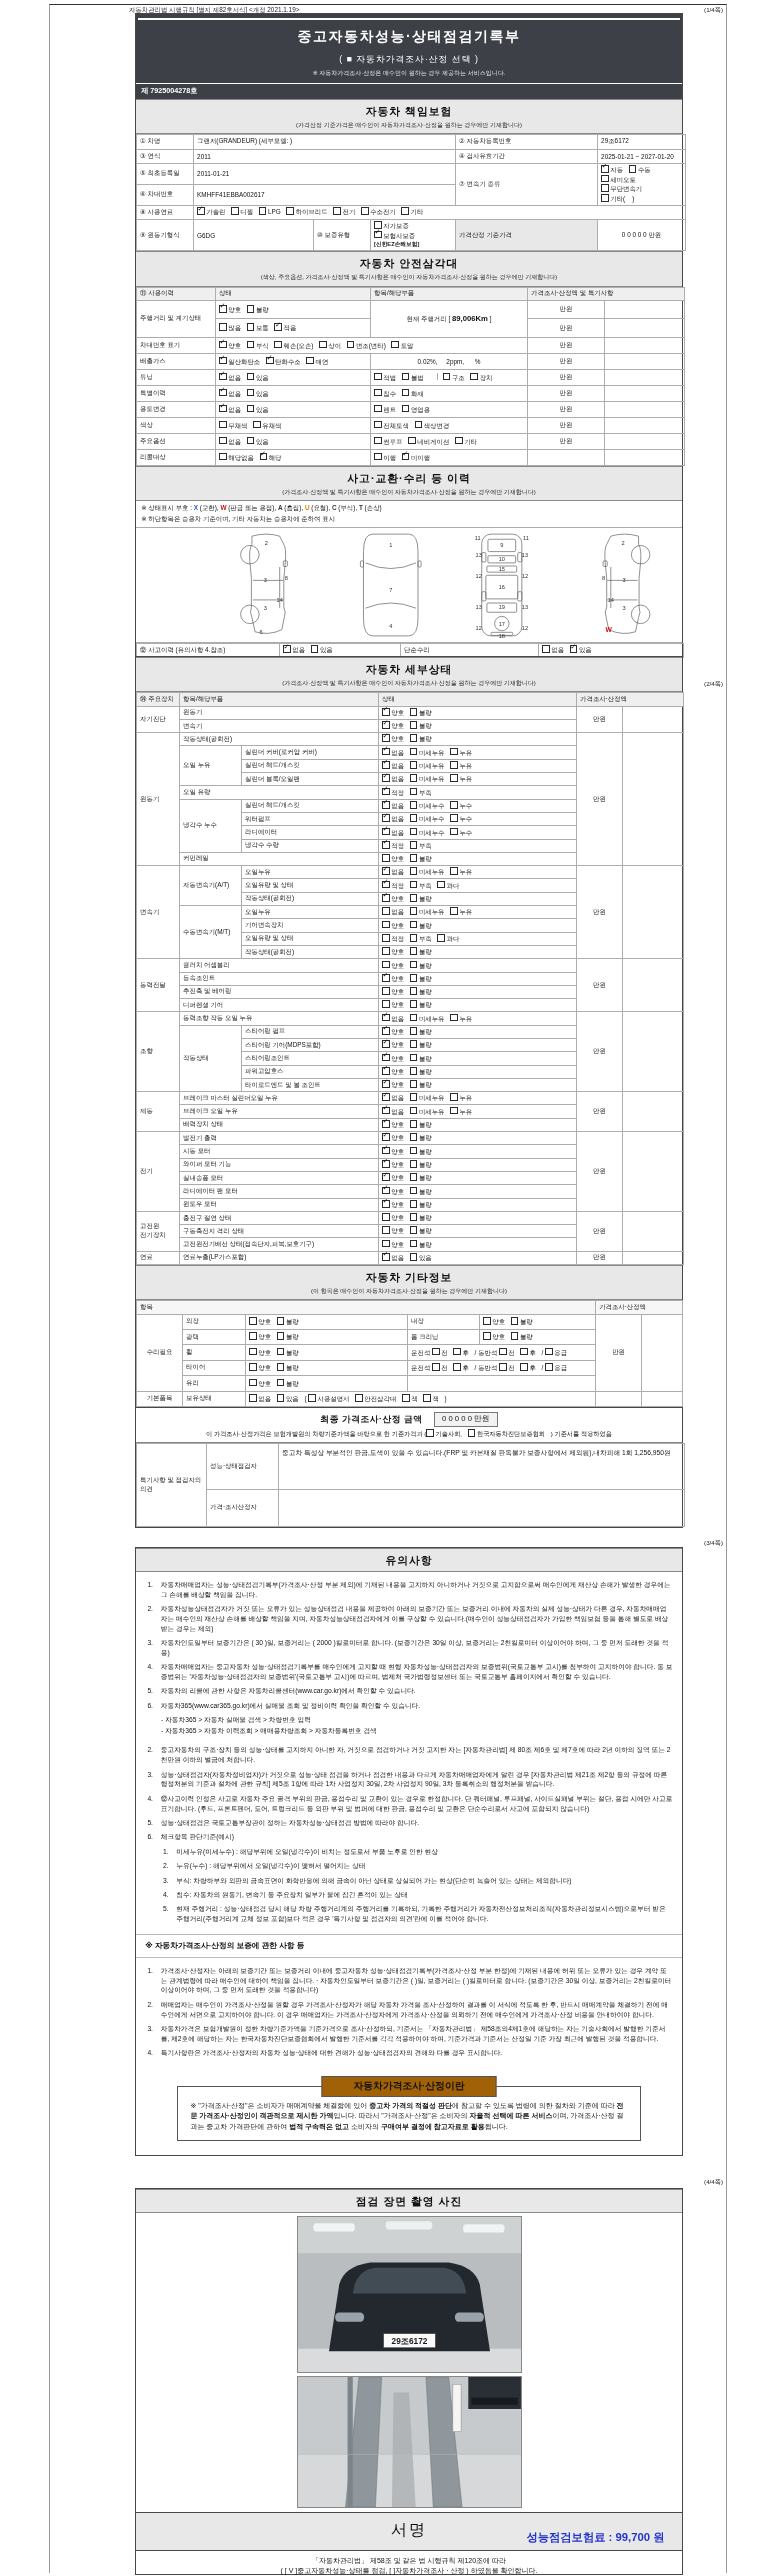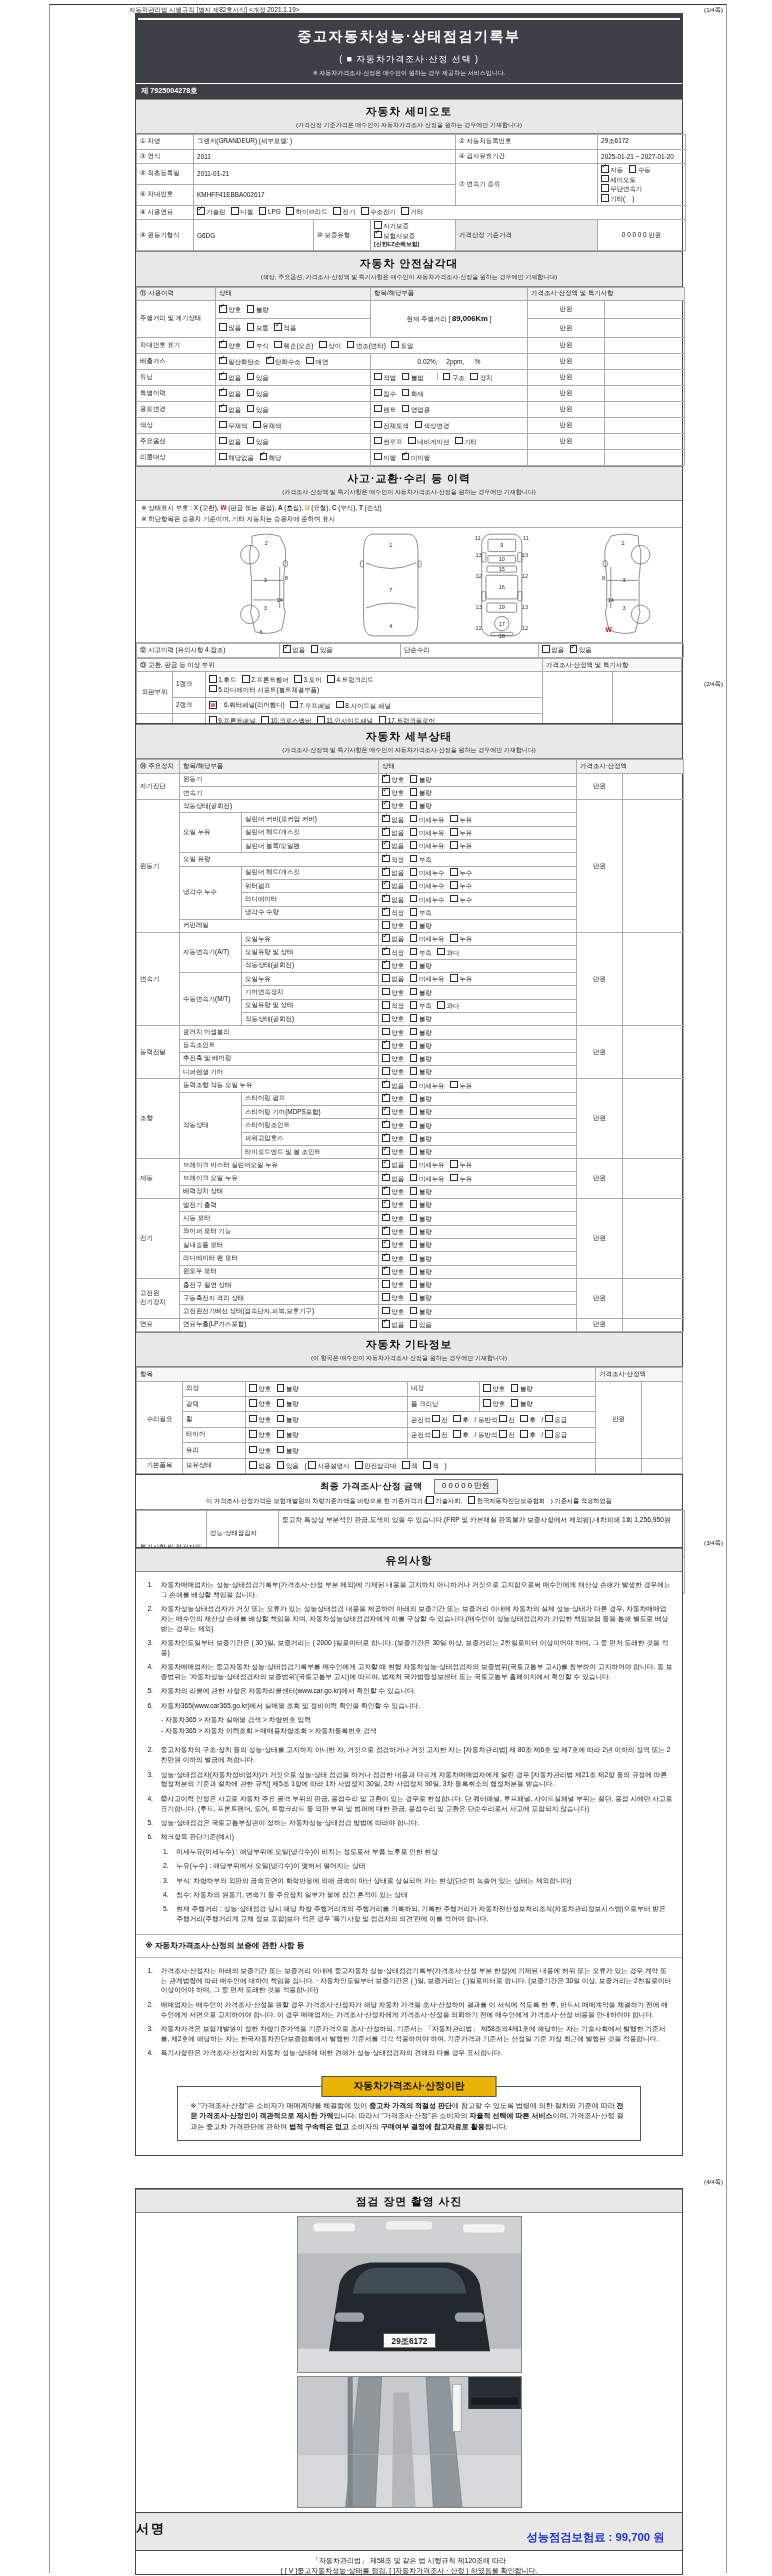--- a/index.html
+++ b/index.html
@@ -32,25 +32,25 @@
   .price{text-align:center}
   .mileval{font-size:7.7px;font-weight:bold}
   .notesline{font-size:6.4px;padding:2.6px 5.2px;border-bottom:0.5px solid #adadad}
   .diagwrap{border-bottom:0.5px solid #adadad;text-align:center;padding:2.1px 0}
   .noteitem{display:flex;margin:4.6px 7.2px 4.6px 9.3px;line-height:9.8px;font-size:6.7px}
   .noteitem .num{width:13.4px;flex:none}
   .notesub{margin-left:15.5px}
   .notetitle{font-size:7.7px;font-weight:bold;padding:6.2px 9.3px;border-bottom:0.5px solid #bbb;border-top:0.5px solid #bbb}
   .infobox{position:relative;border:0.5px solid #555;margin:20.6px 41px 13.4px;padding:13.4px 12.4px 7.2px;font-size:7px;line-height:10.8px}
   .infobox .ttl{position:absolute;top:-11.3px;left:50%;transform:translateX(-50%);
-       background:#eab308;border:0.5px solid #555;padding:4.1px 31px;font-size:9.8px;font-weight:bold;white-space:nowrap}
+       background:#a16207;border:0.5px solid #555;padding:4.1px 31px;font-size:9.8px;font-weight:bold;white-space:nowrap}
   .photo{display:block;margin:3.1px auto;border:0.5px solid #888}
   .signbar{background:#e8e8e8;border-top:1px solid #474747;border-bottom:1px solid #474747;
        position:relative;height:37px;margin-top:4.1px}
-  .signbar .t{font-size:13px;font-weight:bold;padding-top:6.2px;letter-spacing:2.1px}
+  .signbar .t{text-align:center;font-size:16px;font-weight:normal;padding-top:6.2px;letter-spacing:2.1px}
   .signbar .ins{position:absolute;right:17.5px;bottom:5.2px;font-size:11.3px;font-weight:bold;color:#2233cc}
   .footline{text-align:center;font-size:7px;line-height:10.8px;margin-top:4.1px}
   svg text{font-family:"Liberation Sans","DejaVu Sans",sans-serif}
 </style>
 </head>
 <body>
 
 <div class="pageframe"></div>
 <div class="ruletext">자동차관리법 시행규칙 [별지 제82호서식] &lt;개정 2021.1.19&gt;</div>
 <div class="marker" style="top:5.7px">(1/4쪽)</div>
@@ -61,21 +61,21 @@
 <div class="sec" style="top:13px">
   <div class="mainhead">
     <div class="wline"></div>
     <h1>중고자동차성능·상태점검기록부</h1>
     <div class="sub2">( ■ 자동차가격조사·산정 선택 )</div>
     <div class="sub3">※ 자동차가격조사·산정은 매수인이 원하는 경우 제공하는 서비스입니다.</div>
   </div>
   <div class="docband">제 7925004278호</div>
 
   <div class="grayhead">
-    <div class="t">자동차 세미오토</div>
+    <div class="t">자동차 책임보험</div>
     <div class="s">(가격산정 기준가격은 매수인이 자동차가격조사·산정을 원하는 경우에만 기재합니다)</div>
   </div>
   <div id="basic-table">
       <table>
         <colgroup>
           <col style="width: 57px;">
           <col style="width: 120px;">
           <col style="width: 57px;">
           <col style="width: 85px;">
           <col style="width: 142px;">
@@ -349,21 +349,21 @@
           </tr>
           <tr>
             <td style="height: 12.4px;">C랭크</td>
             <td><span class="cbl"><span class="box"></span><span class="cbt">15.대쉬패널</span></span><span class="cbl"><span class="box"></span><span class="cbt">16.플로어패널</span></span></td>
           </tr>
         </tbody>
       </table>
     </div>
 </div>
 
-<div class="sec" style="top:723px">
+<div class="sec" style="top:656px">
   <div class="grayhead">
     <div class="t">자동차 세부상태</div>
     <div class="s">(가격조사·산정액 및 특기사항은 매수인이 자동차가격조사·산정을 원하는 경우에만 기재합니다)</div>
   </div>
   <div id="detail-table">
       <table>
         <colgroup>
           <col style="width: 43px;">
           <col style="width: 62px;">
           <col style="width: 137px;">

